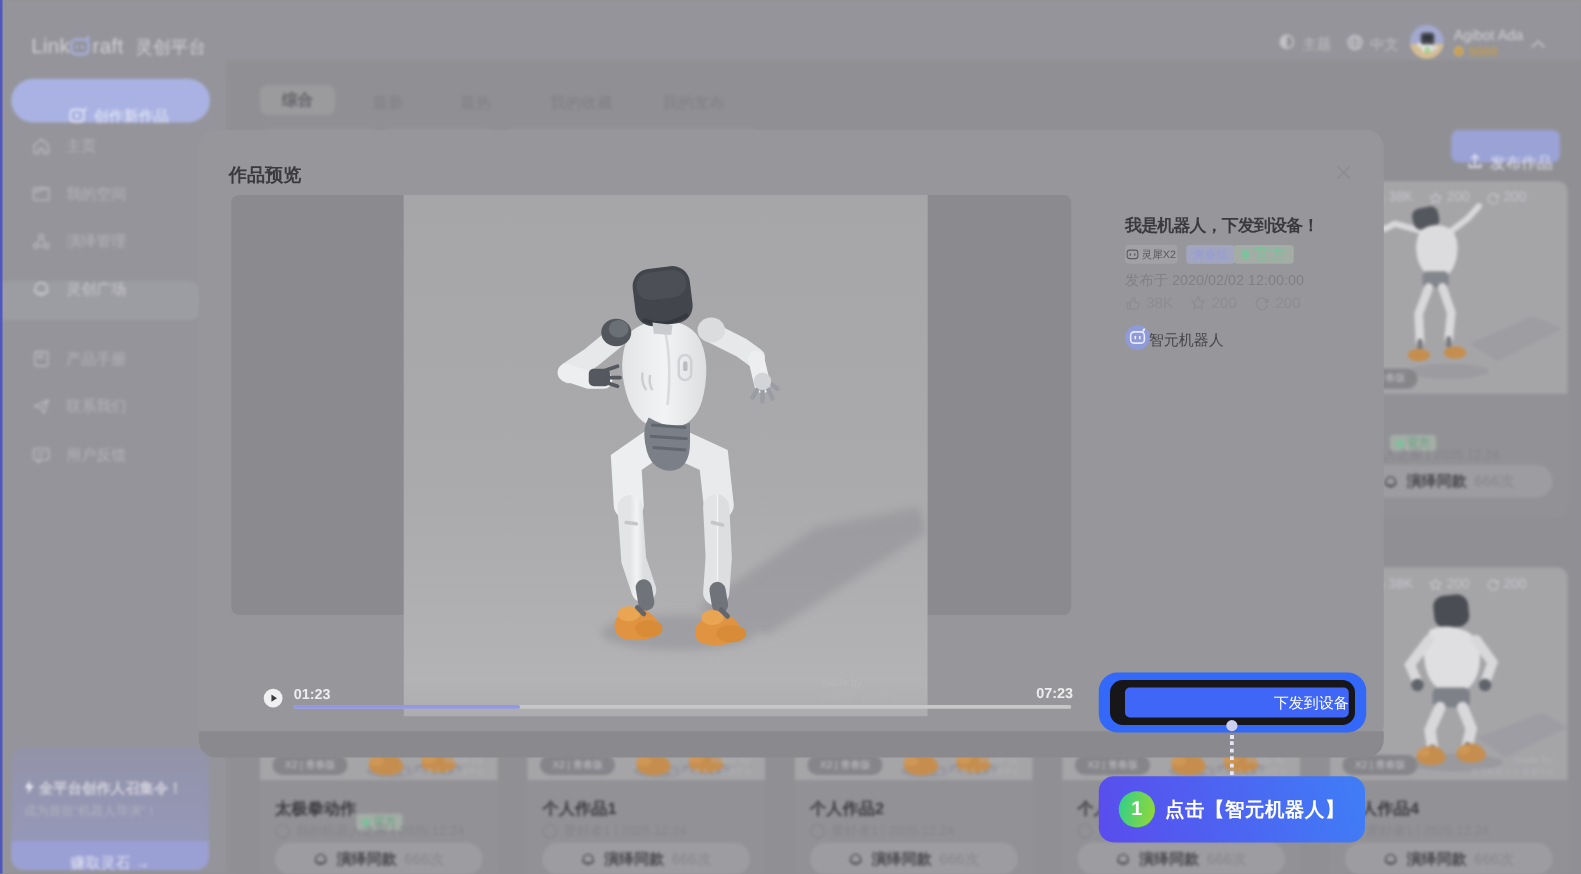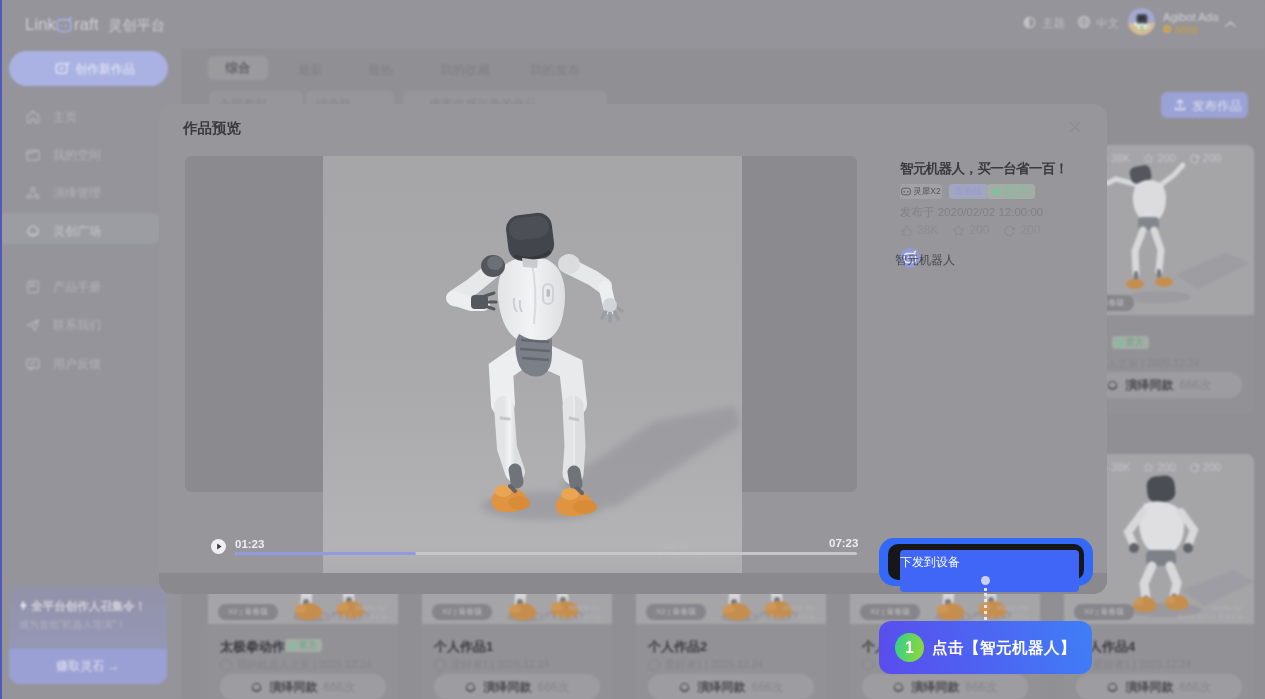--- a/index.html
+++ b/index.html
@@ -1,18 +1,18 @@
 <!DOCTYPE html>
 <html><head>
 <meta charset="utf-8">
 <style>
 * { margin:0; padding:0; box-sizing:border-box; }
 html,body { width:1265px; height:699px; overflow:hidden; background:#909094;
   font-family:"Liberation Sans", sans-serif; }
-.abs { position:absolute; }
+.abs { position:absolute;margin-top:12px; }
 #stage { position:relative; width:1265px; height:699px; overflow:hidden; }
 
 #base { position:absolute; inset:-4px; filter:blur(1.1px); }
 #topbar { position:absolute; left:4px; top:4px; width:1265px; height:48px; background:#94949a; }
 #sidebar { position:absolute; left:4px; top:52px; width:181px; height:651px; background:#94949a; }
 #content { position:absolute; left:185px; top:52px; width:1084px; height:651px; background:#909094; }
 .menuitem { position:absolute; left:25px; height:20px; color:#b4b4ba; font-size:12px; display:flex; align-items:center; gap:12px; }
 .menuitem svg { width:16px; height:16px; }
 
 .card { position:absolute; width:190px; background:#929296; border-radius:8px; }
@@ -26,21 +26,21 @@
 .madeby { position:absolute; color:#b2b2b6; font-size:8px; }
 .badge-official { display:inline-flex; align-items:center; gap:3px; background:#a3ada6; border-radius:3px; font-size:9px; color:#61a37e; padding:1px 5px; height:13px; }
 
 #modal { position:absolute; left:159px; top:104px; width:948px; height:490px; background:#97979b; border-radius:14px; filter:blur(0.45px); }
 
 #player { position:absolute; left:185px; top:156px; width:672px; height:336px; background:#8b8b8f; border-radius:6px; }
 #video { position:absolute; left:138px; top:0; width:419px; height:417px; background:#a9a9ab; }
 
 #hl-outer { position:absolute; left:879px; top:538px; width:214px; height:48px; background:#3368f8; border-radius:15px; }
 #hl-black { position:absolute; left:9px; top:6px; width:196px; height:36px; background:#17171a; border-radius:10px; }
-#hl-btn { position:absolute; left:21px; top:12px; width:179px; height:42px; background:#3f66f7; border-radius:4px; color:#fff; font-size:12px; text-align:left; line-height:24px; }
+#hl-btn { position:absolute; left:21px; top:12px; width:179px; height:24px; background:#3f66f7; border-radius:4px; color:#fff; font-size:12px; text-align:right; line-height:24px; }
 #tooltip { position:absolute; left:879px; top:621px; width:213px; height:53px; border-radius:12px; background:linear-gradient(75deg,#5a4ced,#3f7ef6); }
 #tt-circle { position:absolute; left:16px; top:12px; width:29px; height:29px; border-radius:50%; background:linear-gradient(100deg,#2ecf8e,#97d832); color:#fff; font-size:16px; font-weight:bold; text-align:center; line-height:29px; }
 #tt-text { position:absolute; left:53px; top:17px; color:#fff; font-size:15.5px; font-weight:bold; letter-spacing:0.5px; }
 </style>
 </head>
 <body>
 <div id="stage">
   <div id="base">
     <div id="topbar">
       <div class="abs" style="left:25px; top:14px; font-size:16.5px; color:#cfcfd4; letter-spacing:0.2px;">Link<span style="display:inline-block;position:relative;width:18px;height:16px;"><svg width="18" height="18" viewBox="0 0 17 17" style="position:absolute;left:0;top:1.5px;">
@@ -388,21 +388,21 @@
     </div>
   </div>
   <div id="leftline" style="position:absolute; left:0; top:0; width:2px; height:699px; background:#5058bc; z-index:40;"></div>
   <div id="modal">
     <div class="abs" style="left:0; top:469px; width:948px; height:21px; background:#8a8a8e; border-radius:0 0 14px 14px;"></div>
     <div class="abs" style="left:24px; top:15px; font-size:14.5px; font-weight:bold; color:#3a3a3e;">作品预览</div>
     <div class="abs" style="left:910px; top:15px;"><svg width="12" height="12" viewBox="0 0 12 12">
           <path d="M1.5 1.5 L10.5 10.5 M10.5 1.5 L1.5 10.5" stroke="#8e8e92" stroke-width="1.5" stroke-linecap="round"></path>
         </svg></div>
 
-    <div class="abs" style="left:741px; top:56px; font-size:13.5px; font-weight:bold; color:#3a3a3e; letter-spacing:-0.6px;">智元机器人，买一台省一百！</div>
+    <div class="abs" style="left:741px; top:56px; font-size:13.5px; font-weight:bold; color:#3a3a3e; letter-spacing:-0.6px;">我是机器人，下发到设备！</div>
     <div class="abs" style="left:741px; top:80px; width:42px; height:15px; background:#a2a2a6; border-radius:3px; display:flex; align-items:center; justify-content:center; gap:2px;">
       <svg width="10" height="9" viewBox="0 0 12 10">
           <rect x="0.8" y="1" width="10.4" height="8" rx="2.4" fill="none" stroke="#5c5c60" stroke-width="1.2"></rect>
           <rect x="3.2" y="4" width="1.3" height="2.4" rx="0.6" fill="#5c5c60"></rect>
           <rect x="7.5" y="4" width="1.3" height="2.4" rx="0.6" fill="#5c5c60"></rect>
         </svg>
       <span style="font-size:8.5px; color:#58585c; white-space:nowrap;">灵犀X2</span>
     </div>
     <div class="abs" style="left:790px; top:80px; height:15px; background:#a2a5bf; border-radius:3px; display:flex; align-items:center; padding:0 6px;">
       <span style="font-size:9px; color:#959bd6; white-space:nowrap;">青春版</span>
@@ -425,21 +425,21 @@
           </svg>200</span>
     </div>
     <div class="abs" style="left:741px; top:144px; width:20px; height:20px; border-radius:50%; background:#8f9ad8;">
       <svg width="20" height="20" viewBox="0 0 20 20">
           <rect x="4.5" y="5.5" width="11" height="9" rx="2.8" fill="none" stroke="#e8eaf6" stroke-width="1.3"></rect>
           <rect x="7.5" y="8.5" width="1.4" height="3" rx="0.7" fill="#e8eaf6"></rect>
           <rect x="11.1" y="8.5" width="1.4" height="3" rx="0.7" fill="#e8eaf6"></rect>
           <rect x="14.2" y="2.5" width="1.6" height="3" rx="0.8" fill="#e8eaf6" transform="rotate(30 15 4)"></rect>
         </svg>
     </div>
-    <div class="abs" style="left:736px; top:148px; font-size:12px; color:#46464a;">智元机器人</div>
+    <div class="abs" style="left:760px; top:148px; font-size:12px; color:#46464a;">智元机器人</div>
   </div>
   <div id="player">
     <div id="video">
       <svg width="419" height="417" viewBox="0 0 419 417">
         <defs>
           <linearGradient id="vbg" x1="0" y1="0" x2="0" y2="1">
             <stop offset="0" stop-color="#a6a6a8"></stop>
               <stop offset="0.55" stop-color="#aaaaac"></stop>
               <stop offset="0.93" stop-color="#b3b3b5"></stop>
               <stop offset="1" stop-color="#adadaf"></stop>

